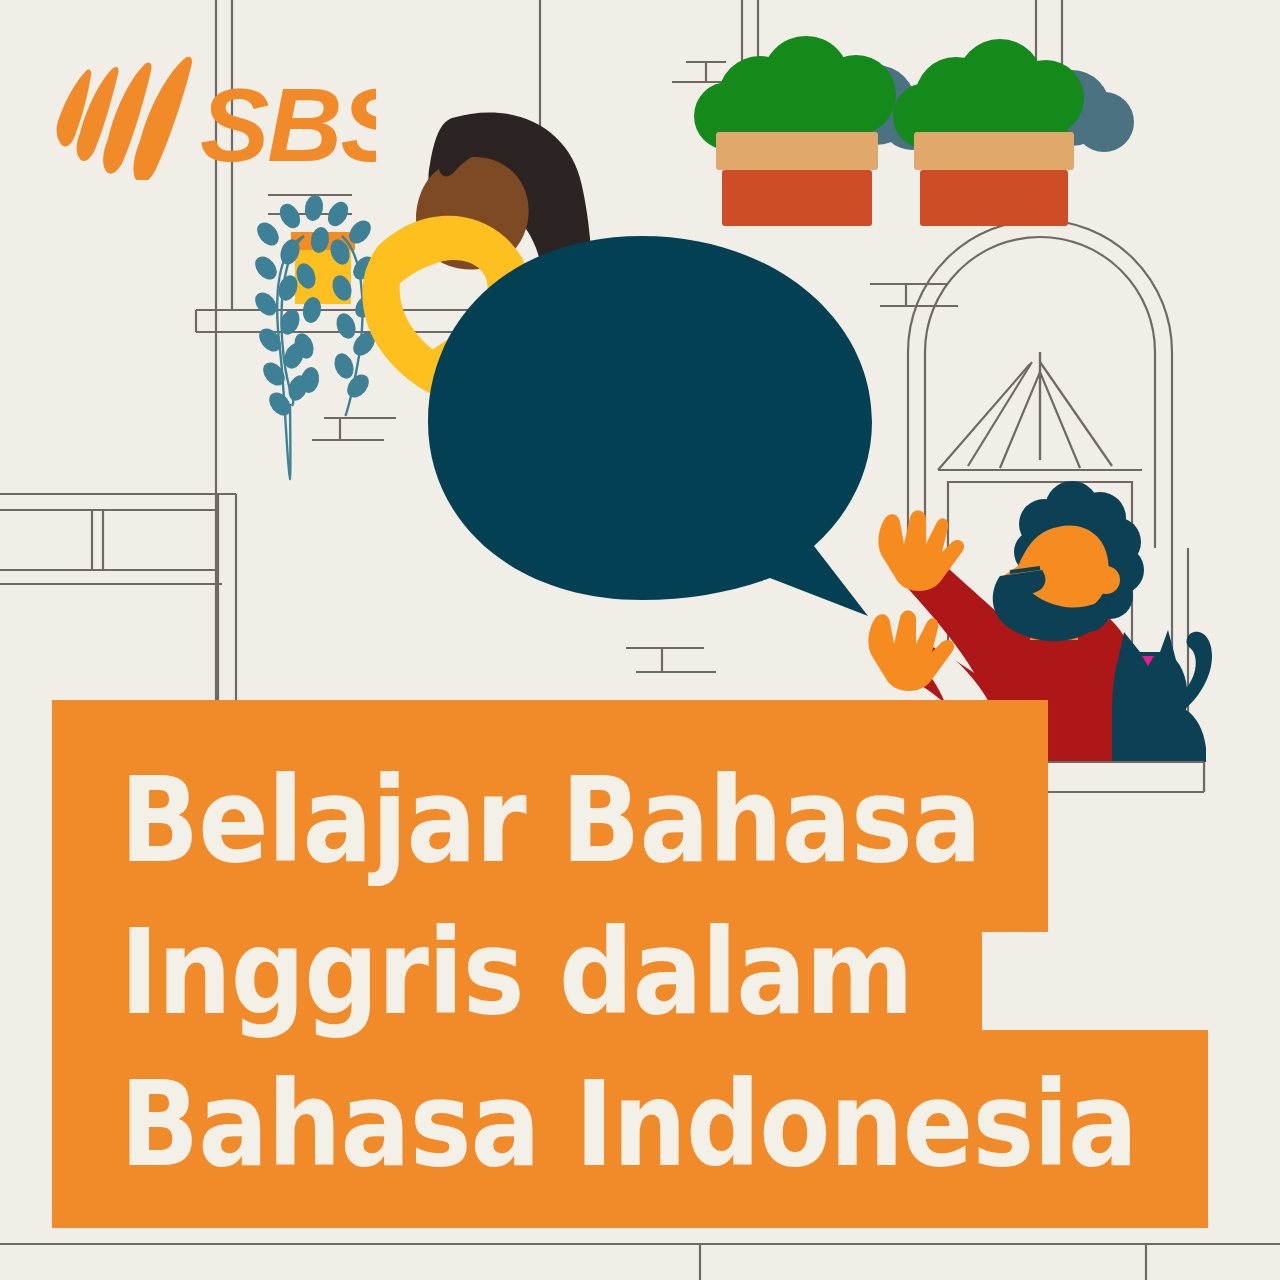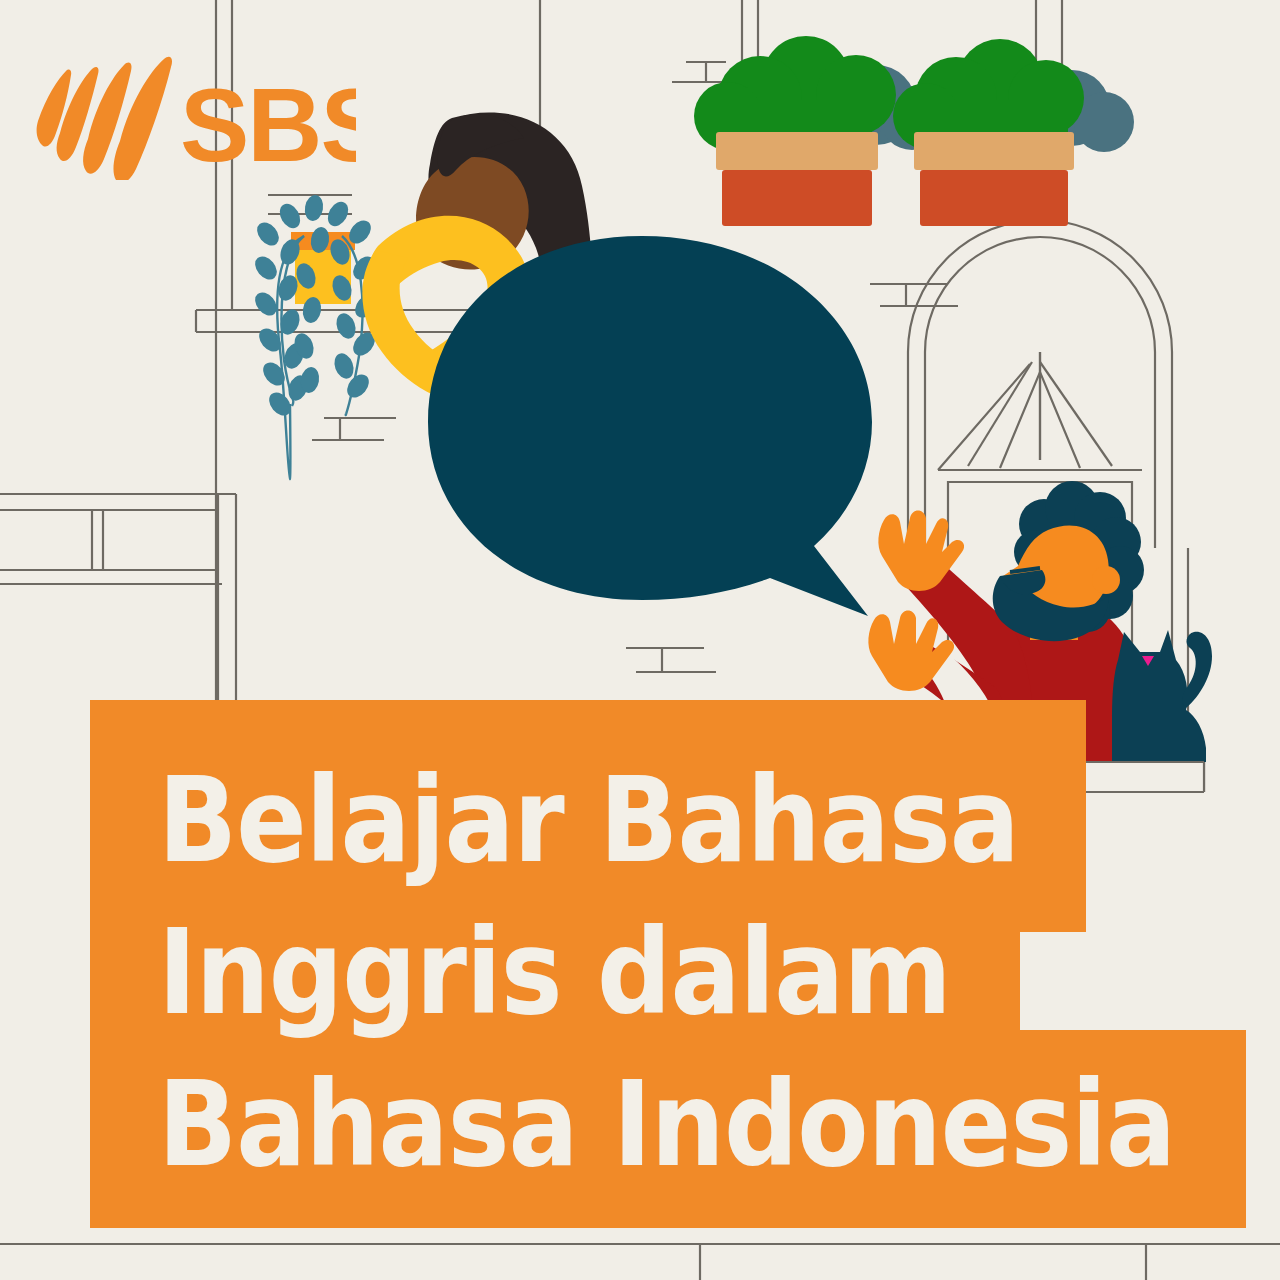--- a/index.html
+++ b/index.html
@@ -14,36 +14,36 @@
     background: #F1EEE7;
     overflow: hidden;
     font-family: "Liberation Sans", sans-serif;
   }
   .layer { position: absolute; top: 0; left: 0; width: 1280px; height: 1280px; }
   .layer svg { display: block; }
 
   
   #sbs-logo {
     position: absolute;
-    left: 36px;
+    left: 56px;
     top: 55px;
     width: 320px;
     height: 125px;
     z-index: 40;
+    font-style: italic;
   }
 
   
   #title-block {
     position: absolute;
     left: 52px;
     top: 700px;
     width: 1160px;
     height: 528px;
     z-index: 50;
-    margin-left: 38px;
   }
   #title-text {
     position: absolute;
     left: 0;
     top: 0;
     width: 1160px;
     height: 528px;
     padding: 44px 0 0 68px;
     box-sizing: border-box;
     z-index: 2;

